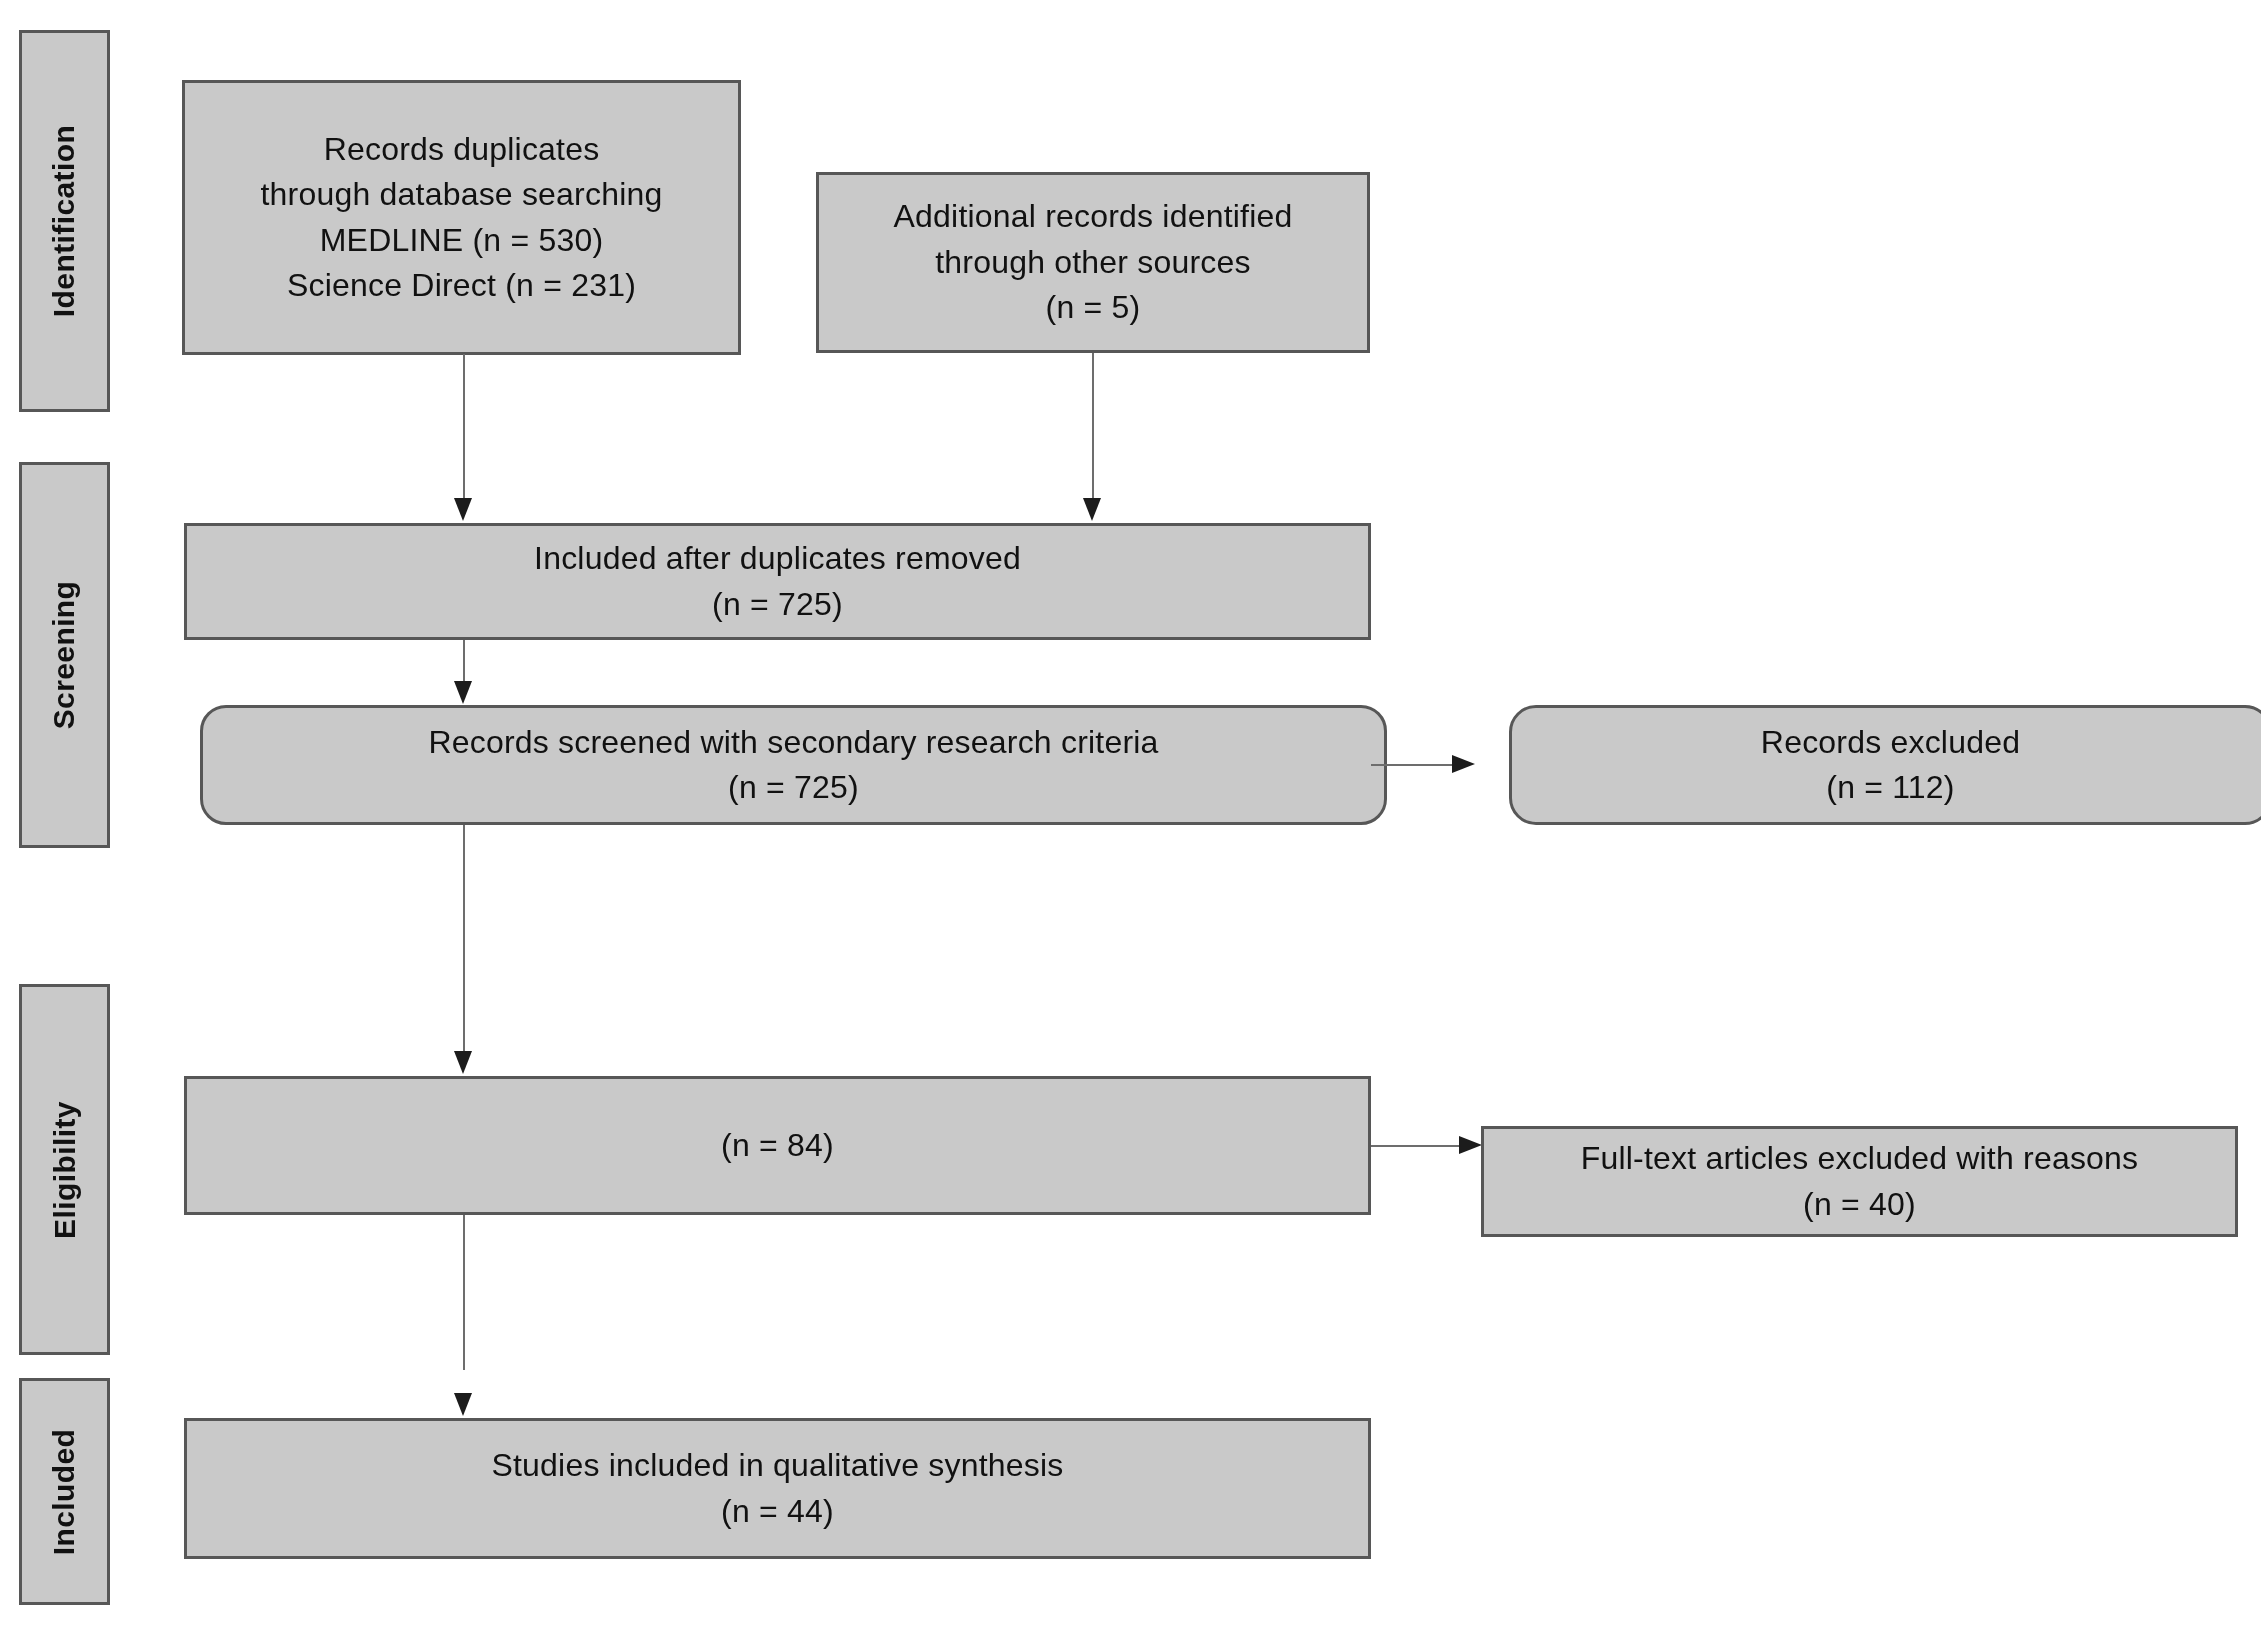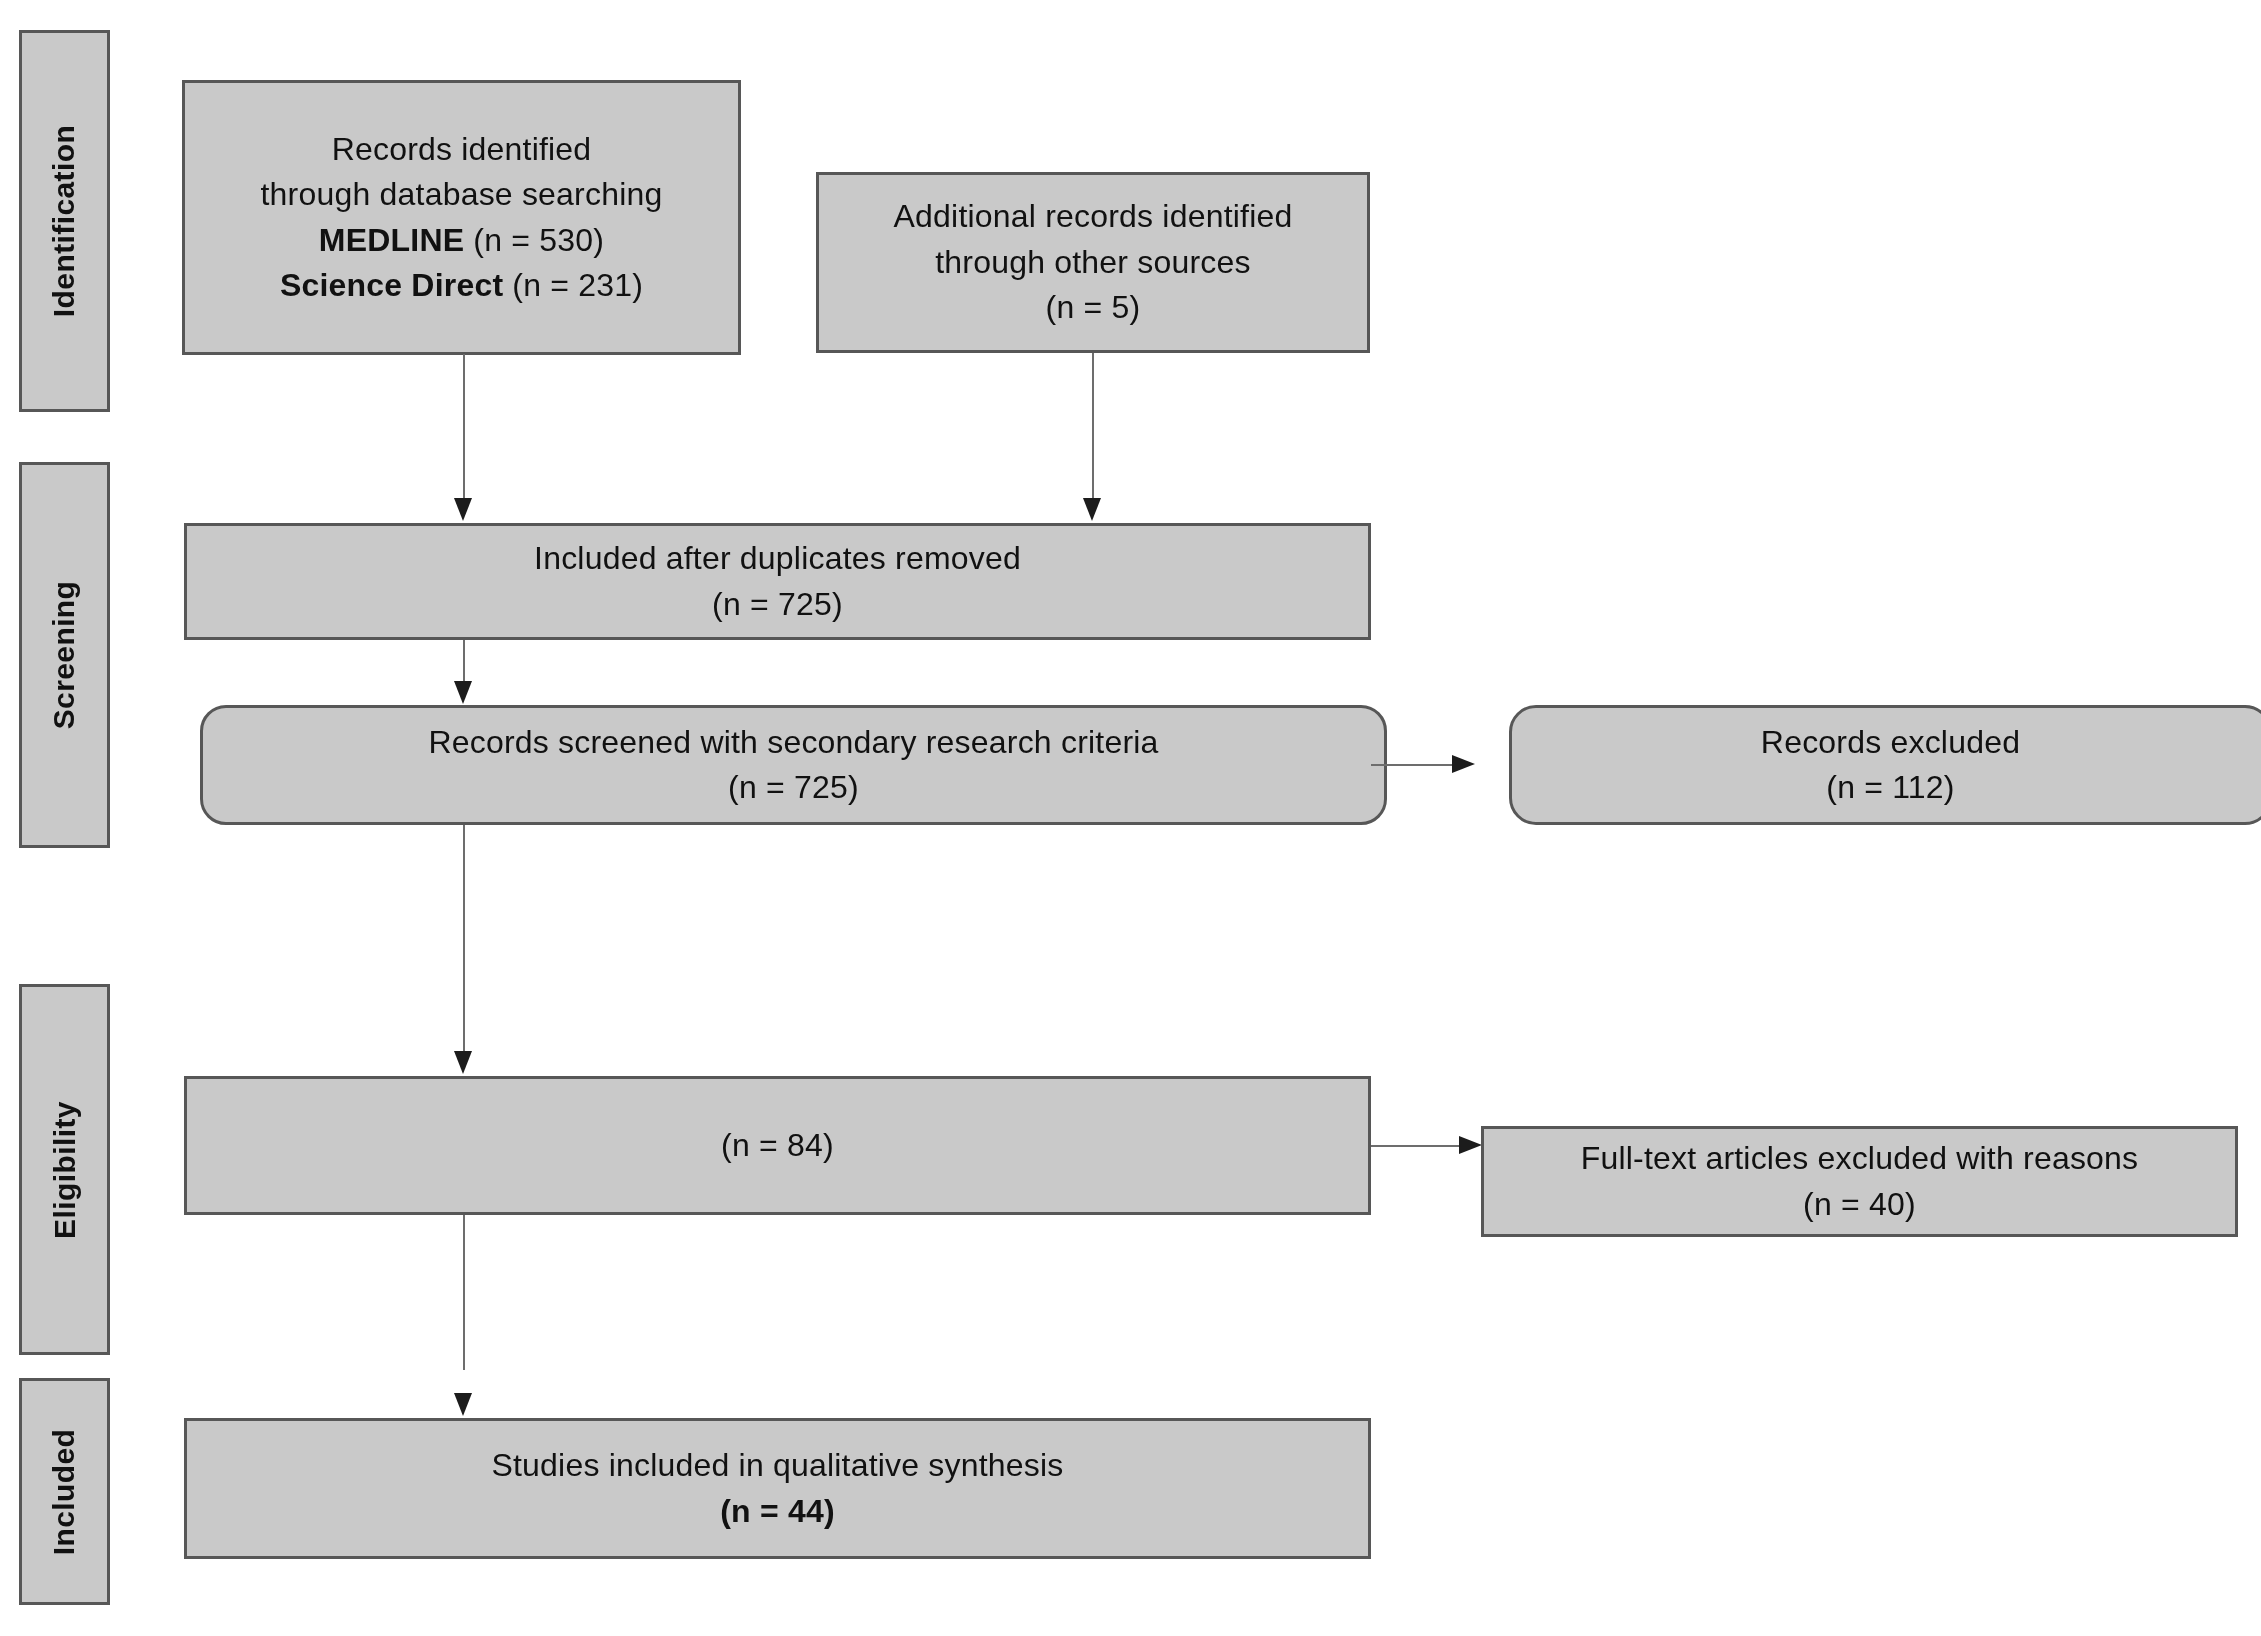--- a/index.html
+++ b/index.html
@@ -26,21 +26,21 @@
     flex-direction: column;
     align-items: center;
     justify-content: center;
     text-align: center;
     color: #111111;
     font-size: 32px;
     line-height: 1.42;
     letter-spacing: 0.2px;
   }
   .box .ln { display: block; white-space: nowrap; }
-  .b { font-weight: bold; }
+  .b { font-weight: normal; }
 
   
   .stage {
     position: absolute;
     background: #c9c9c9;
     border: 3.8px solid #575757;
     box-sizing: border-box;
     display: flex;
     align-items: center;
     justify-content: center;
@@ -97,21 +97,21 @@
 
   <div class="stage" style="left:19px; top:984px; width:91px; height:371px;">
     <span>Eligibility</span>
   </div>
 
   <div class="stage" style="left:19px; top:1378px; width:91px; height:227px;">
     <span>Included</span>
   </div>
 
   <div class="box" style="left:182px; top:80px; width:559px; height:275px;">
-    <span class="ln">Records identified</span>
+    <span class="ln">Records duplicates</span>
     <span class="ln">through database searching</span>
     <span class="ln"><span class="b">MEDLINE</span><span> (n = 530)</span></span>
     <span class="ln"><span class="b">Science Direct</span><span> (n = 231)</span></span>
   </div>
 
   <div class="box" style="left:816px; top:172px; width:554px; height:181px;">
     <span class="ln">Additional records identified</span>
     <span class="ln">through other sources</span>
     <span class="ln">(n = 5)</span>
   </div>

